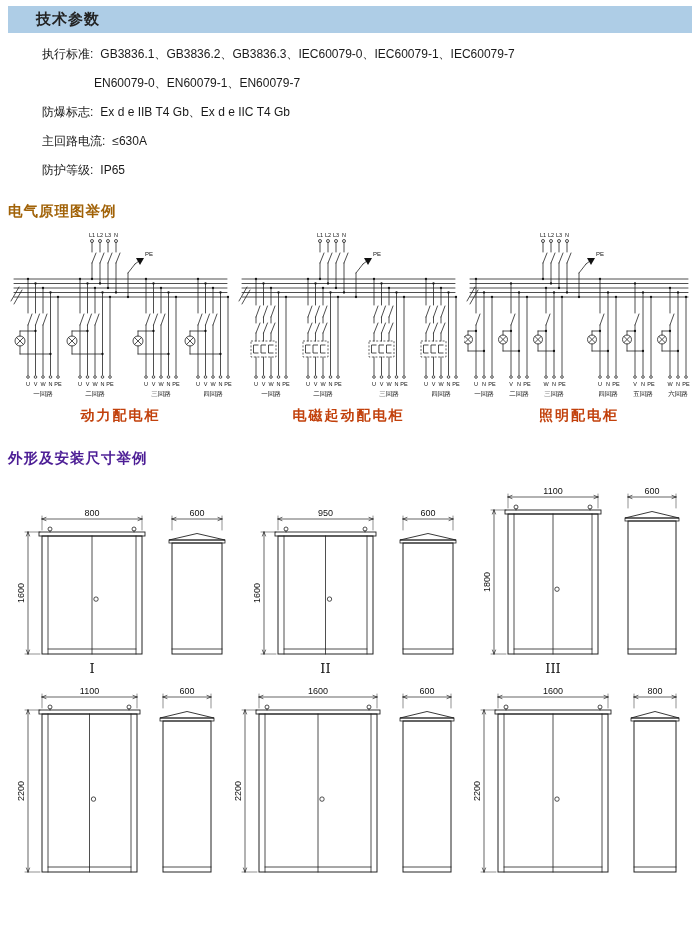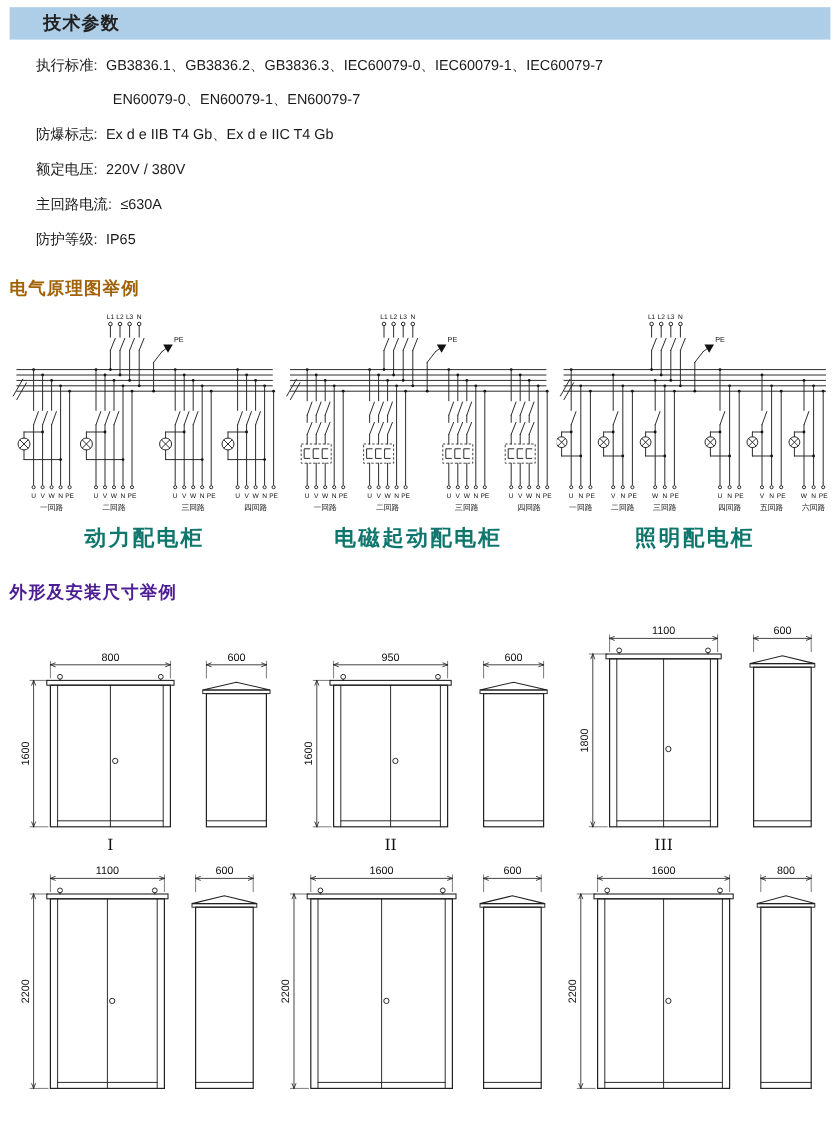--- a/index.html
+++ b/index.html
@@ -6,55 +6,52 @@
   body{
     width:700px;height:950px;overflow:hidden;background:#ffffff;
     font-family:"Liberation Sans",sans-serif;color:#1a1a1a;
     -webkit-font-smoothing:antialiased;
   }
   .page-header{
     margin:6px 8px 0 8px;background:#aecde6;color:#222;
     font-size:15px;font-weight:bold;padding:4px 0 4px 13px;letter-spacing:1px;
   }
   .specs{margin:4px 0 0 30px;}
-  .spec-row{margin-top:14px;font-size:12px;line-height:15px;white-space:nowrap;}
+  .spec-row{margin-top:14px;font-size:12px;line-height:15px;white-space:nowrap;margin-left:12px;}
   .spec-label{margin-right:7px;}
   .spec-cont{margin-top:14px;margin-left:64px;font-size:12px;line-height:15px;}
   .section-title{
     margin:24px 0 0 8px;font-size:14.5px;font-weight:bold;color:#f0551c;letter-spacing:1px;
   }
   .diagram-row{
     display:flex;justify-content:space-between;align-items:flex-end;
     padding:6px 6px 0 8px;
   }
   .diagram-fig{display:flex;flex-direction:column;align-items:center;}
-  .diagram-caption{font-size:18px;font-weight:bold;letter-spacing:2px;margin-top:2px;color:#0f766e;}
+  .diagram-caption{font-size:14px;font-weight:bold;letter-spacing:2px;margin-top:2px;color:#c2410c;}
   .cab-row{
     display:flex;justify-content:space-between;align-items:flex-end;
     padding:0 10px;
   }
   .cab-row.first{margin-top:14px;}
   .cab-row.second{margin-top:2px;}
   svg{display:block;}
 </style>
 </head>
 <body>
 
 <div class="page-header" style="background: rgb(174, 205, 230); padding-left: 28px;">技术参数</div>
 
 <div class="specs">
   <div class="spec-row">
     <span class="spec-label">执行标准:</span><span class="spec-value">GB3836.1、GB3836.2、GB3836.3、IEC60079-0、IEC60079-1、IEC60079-7</span>
   </div>
   <div class="spec-cont">EN60079-0、EN60079-1、EN60079-7</div>
   <div class="spec-row">
     <span class="spec-label">防爆标志:</span><span class="spec-value">Ex d e IIB T4 Gb、Ex d e IIC T4 Gb</span>
-  </div>
-  <div class="spec-row">
-    <span class="spec-label">额定电压:</span><span class="spec-value">220V / 380V</span>
   </div>
   <div class="spec-row">
     <span class="spec-label">主回路电流:</span><span class="spec-value">≤630A</span>
   </div>
   <div class="spec-row">
     <span class="spec-label">防护等级:</span><span class="spec-value">IP65</span>
   </div>
 </div>
 
 <div class="section-title" style="color: #a16207;">电气原理图举例</div>

